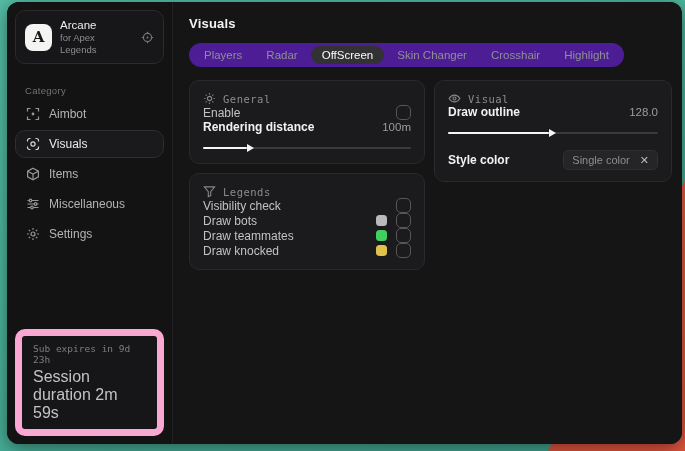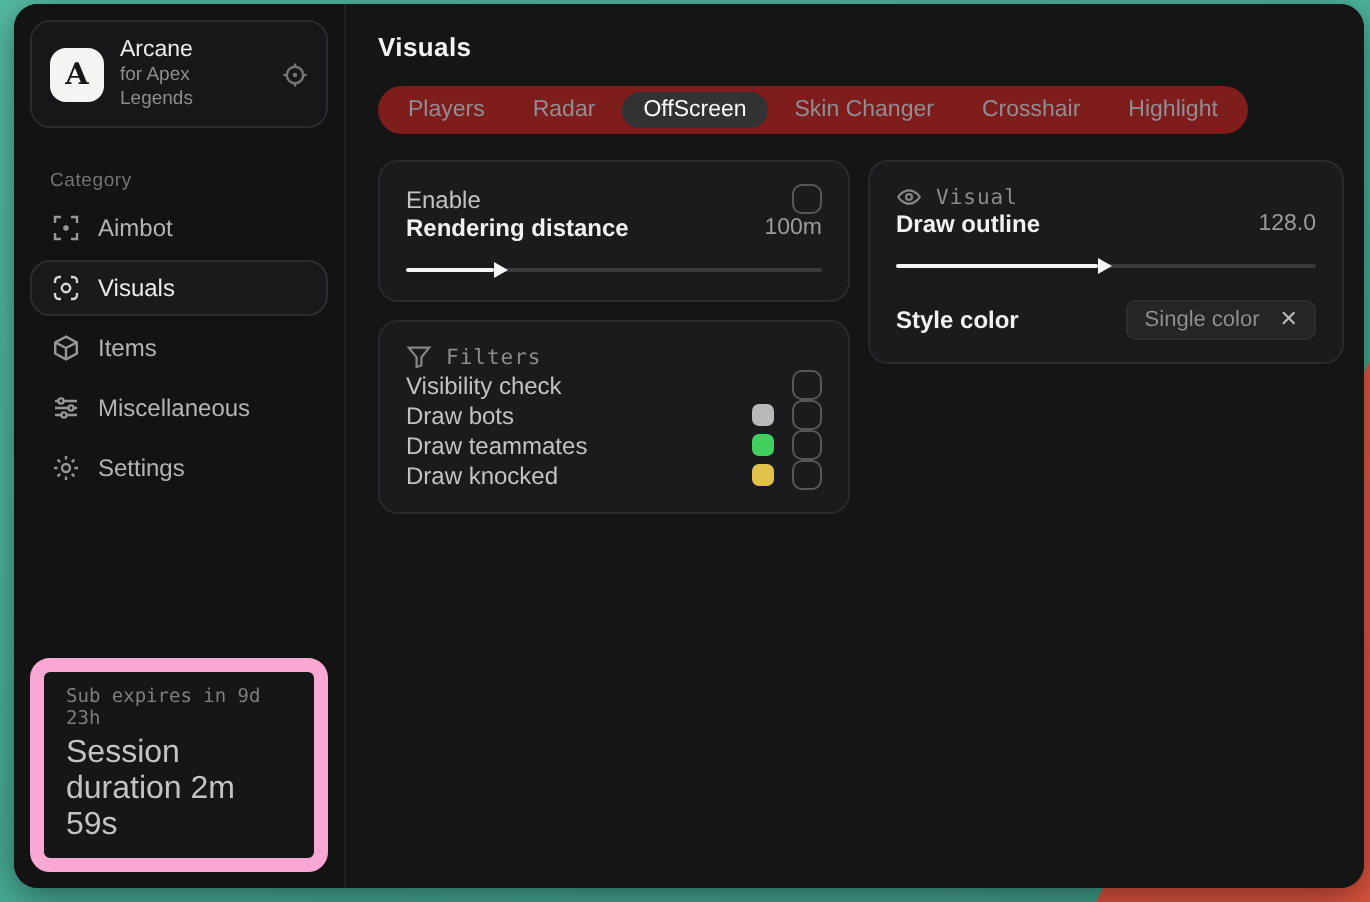--- a/index.html
+++ b/index.html
@@ -42,21 +42,21 @@
   .side-foot { margin:8px; padding:7px 11px; border:7px solid #f9a8d4; border-radius:10px;
                background:#161618; }
   .foot-line1 { font-family:"DejaVu Sans Mono", monospace; font-size:9.5px; color:#7e7e82; }
   .foot-line2 { margin-top:3px; font-size:16px; color:#c3c3c5; }
 
   
   .main { flex:1; padding:14px 16px; background:#151516; }
   .page-title { font-size:13px; font-weight:bold; color:#f2f2f2; letter-spacing:.2px; }
 
   .tabbar { margin-top:12px; display:inline-flex; align-items:center; gap:2px;
-            background:#7f1d1d; border-radius:14px; padding:3px 4px; }
+            background:#4c1d95; border-radius:14px; padding:3px 4px; }
   .tab { padding:3px 11px; font-size:11.5px; color:#8f8f93; border-radius:11px; cursor:default;
          white-space:nowrap; }
   .tab.active { background:#323234; color:#fafafa; }
 
   .content { margin-top:13px; display:grid; grid-template-columns:236px 238px; gap:9px;
              align-items:start; }
   .panel { background:#1b1b1d; border:1px solid #2a2a2c; border-radius:10px; padding:11px 13px; }
 
   .panel-head { display:flex; align-items:center; gap:7px;
                 font-family:"DejaVu Sans Mono", monospace; font-size:10.5px;
@@ -180,20 +180,29 @@
         <div class="tab">Skin Changer</div>
         <div class="tab">Crosshair</div>
         <div class="tab">Highlight</div>
       </div>
 
       <div class="content">
 
         <div style="display:flex;flex-direction:column;gap:9px;">
 
           <div class="panel">
+            <div class="panel-head">
+              <span class="ic">
+                <svg width="13" height="13" viewBox="0 0 14 14" fill="none" stroke="currentColor" stroke-width="1.2">
+                  <circle cx="7" cy="7" r="2.3"></circle>
+                  <path d="M7 1.2v1.4M7 11.4v1.4M1.2 7h1.4M11.4 7h1.4M2.9 2.9l1 1M10.1 10.1l1 1M11.1 2.9l-1 1M3.9 10.1l-1 1"></path>
+                </svg>
+              </span>
+              <span>General</span>
+            </div>
             <div class="row">
               <span class="row-label">Enable</span>
               <span class="checkbox"></span>
             </div>
             <div class="row">
               <span class="row-label strong">Rendering distance</span>
               <span class="row-value">100m</span>
             </div>
             <div class="slider">
               <div class="slider-track"></div>
@@ -203,21 +212,21 @@
             </div>
           </div>
 
           <div class="panel">
             <div class="panel-head">
               <span class="ic">
                 <svg width="13" height="13" viewBox="0 0 14 14" fill="none" stroke="currentColor" stroke-width="1.2">
                   <path d="M1.5 2h11L8.3 7.2v4.3l-2.6 1V7.2z"></path>
                 </svg>
               </span>
-              <span>Filters</span>
+              <span>Legends</span>
             </div>
             <div class="row">
               <span class="row-label">Visibility check</span>
               <span class="checkbox"></span>
             </div>
             <div class="row">
               <span class="row-label">Draw bots</span>
               <span class="right-group">
                 <span class="swatch" style="background: rgb(185, 185, 185);"></span>
                 <span class="checkbox"></span>

